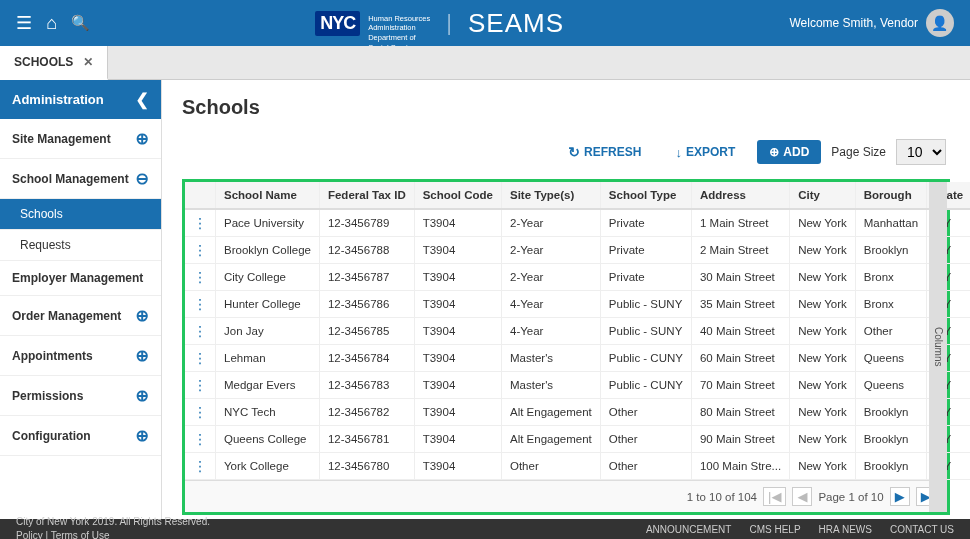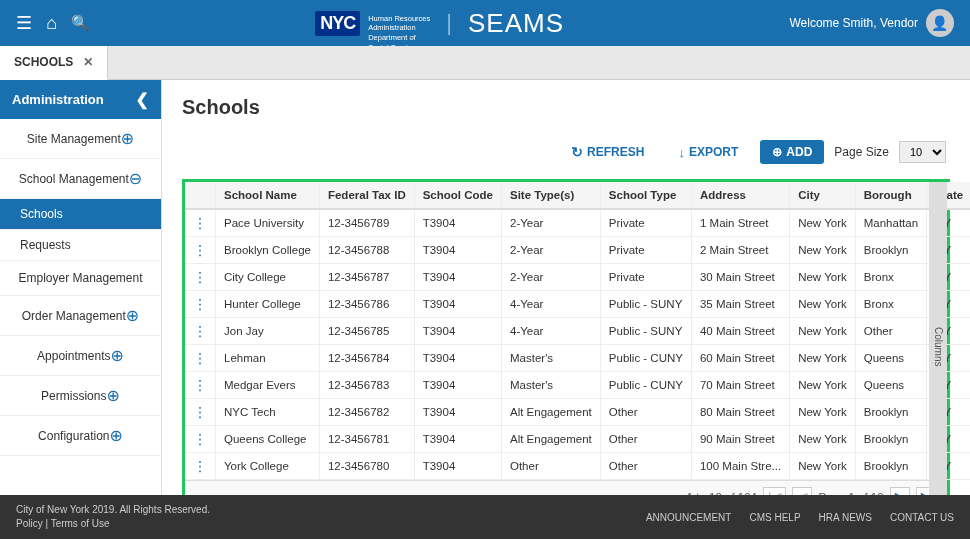--- a/index.html
+++ b/index.html
@@ -21,52 +21,52 @@
     .tab.active { background: white; border-bottom: 2px solid white; margin-bottom: -1px; }
     .tab-close { color: #666; font-size: 12px; cursor: pointer; margin-left: 4px; }
 
     
     .main { display: flex; flex: 1; overflow: hidden; }
 
     
     .sidebar { width: 162px; background: white; border-right: 1px solid #ddd; flex-shrink: 0; display: flex; flex-direction: column; overflow-y: auto; }
     .sidebar-header { background: #1a6faf; color: white; font-size: 13px; font-weight: bold; padding: 10px 12px; display: flex; align-items: center; justify-content: space-between; }
     .sidebar-collapse-btn { color: white; cursor: pointer; font-size: 16px; }
-    .sidebar-item { display: flex; align-items: center; justify-content: center; padding: 10px 12px; border-bottom: 1px solid #eee; cursor: pointer; color: #333; font-size: 12px; font-weight: normal; }
+    .sidebar-item { display: flex; align-items: center; justify-content: space-between; padding: 10px 12px; border-bottom: 1px solid #eee; cursor: pointer; color: #333; font-size: 12px; font-weight: bold; }
     .sidebar-item .plus-icon { color: #1a6faf; font-size: 16px; }
     .sidebar-subitem { padding: 8px 16px 8px 20px; border-bottom: 1px solid #eee; cursor: pointer; font-size: 12px; color: #333; display: flex; align-items: center; }
     .sidebar-subitem.active { background: #1a6faf; color: white; }
 
     
     .content { flex: 1; padding: 16px 20px; overflow-y: auto; background: white; }
     .content-title { font-size: 20px; font-weight: bold; color: #333; margin-bottom: 14px; }
 
     
     .toolbar { display: flex; align-items: center; justify-content: flex-end; gap: 10px; margin-bottom: 8px; padding: 6px 4px; }
     .toolbar-btn { display: flex; align-items: center; gap: 4px; padding: 5px 12px; border: none; background: transparent; color: #1a6faf; font-size: 12px; font-weight: bold; cursor: pointer; }
     .btn-add { background: #1a6faf; color: white; border-radius: 3px; padding: 5px 12px; }
     .page-size-label { color: #333; font-size: 12px; }
-    .page-size-select { border: 1px solid #ccc; padding: 3px 6px; font-size: 11px; }
+    .page-size-select { border: 1px solid #ccc; padding: 3px 6px; font-size: 14px; }
 
     
     .table-wrapper { border: 3px solid #22c55e; position: relative; }
     table { width: 100%; border-collapse: collapse; font-size: 11.5px; }
     thead tr { background: #f5f5f5; }
     th { padding: 7px 8px; text-align: left; border-bottom: 2px solid #ddd; border-right: 1px solid #eee; font-weight: bold; color: #333; white-space: nowrap; }
     td { padding: 5px 8px; border-bottom: 1px solid #eee; border-right: 1px solid #eee; color: #333; white-space: nowrap; }
     .row-menu { color: #1a6faf; cursor: pointer; font-size: 14px; }
     .columns-btn { position: absolute; right: 0; top: 0; width: 18px; background: #ddd; display: flex; align-items: center; justify-content: center; cursor: pointer; writing-mode: vertical-rl; font-size: 10px; color: #555; height: 100%; }
 
     
     .pagination { display: flex; align-items: center; justify-content: flex-end; padding: 6px 8px; background: #f9f9f9; border-top: 1px solid #ddd; font-size: 11.5px; color: #555; gap: 6px; }
     .page-nav { cursor: pointer; color: #1a6faf; font-size: 13px; padding: 1px 4px; border: 1px solid #ccc; background: white; }
     .page-nav.disabled { color: #bbb; cursor: default; }
 
     
-    .footer { background: #333; color: #ccc; font-size: 10px; display: flex; align-items: center; justify-content: space-between; padding: 0 16px; height: 44px; flex-shrink: 0; }
+    .footer { background: #333; color: #ccc; font-size: 10px; display: flex; align-items: center; justify-content: space-between; padding: 0 16px; height: 20px; flex-shrink: 0; }
     .footer-left { line-height: 1.4; }
     .footer-right { display: flex; gap: 18px; }
     .footer-link { color: #ccc; text-decoration: none; cursor: pointer; }
   </style>
 </head>
 <body>
 
 <div class="header">
   <div class="header-left">
     <span class="header-icon">☰</span>

